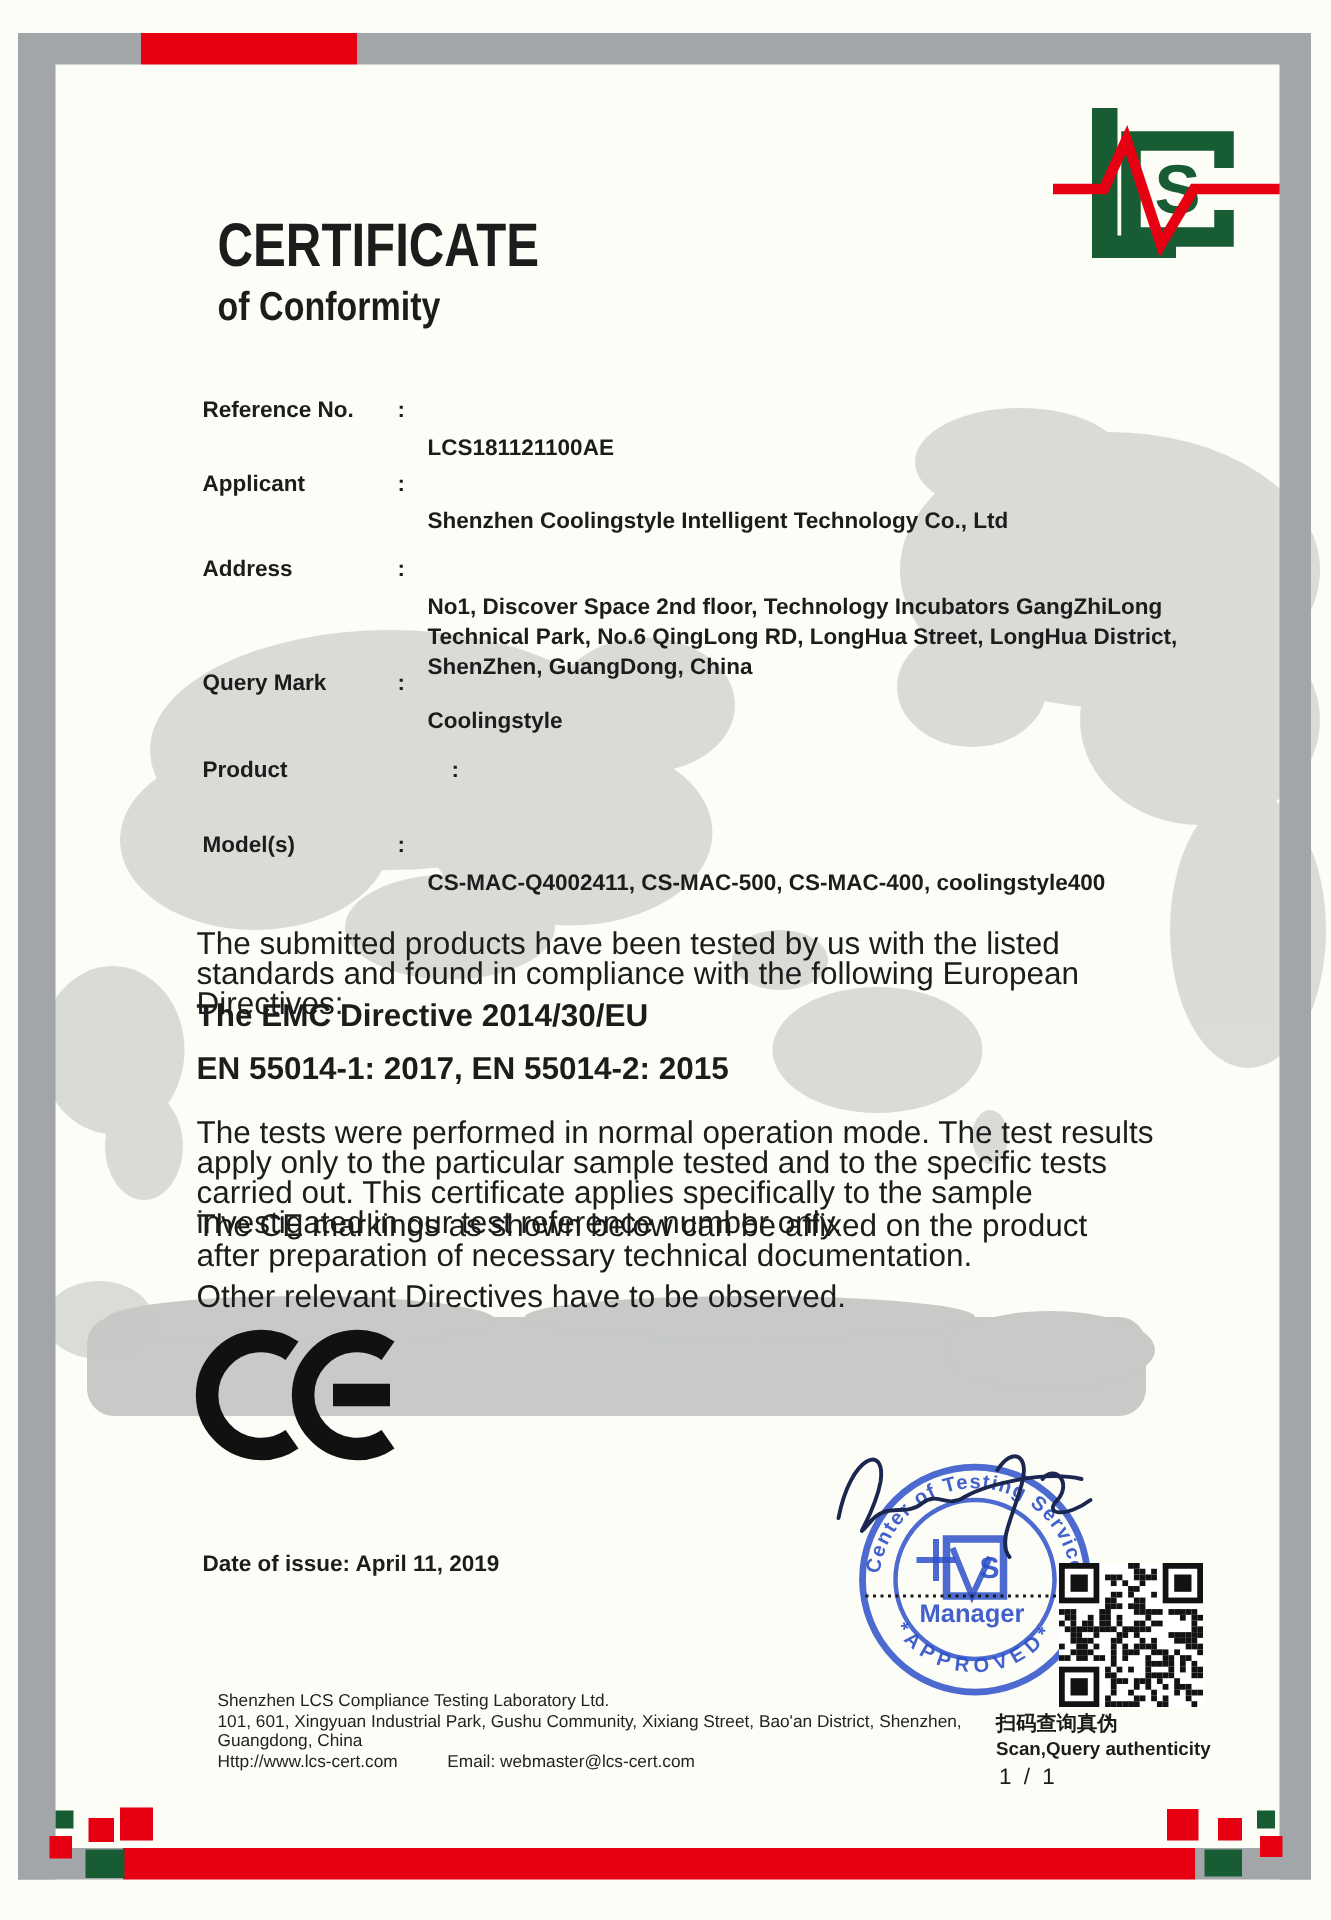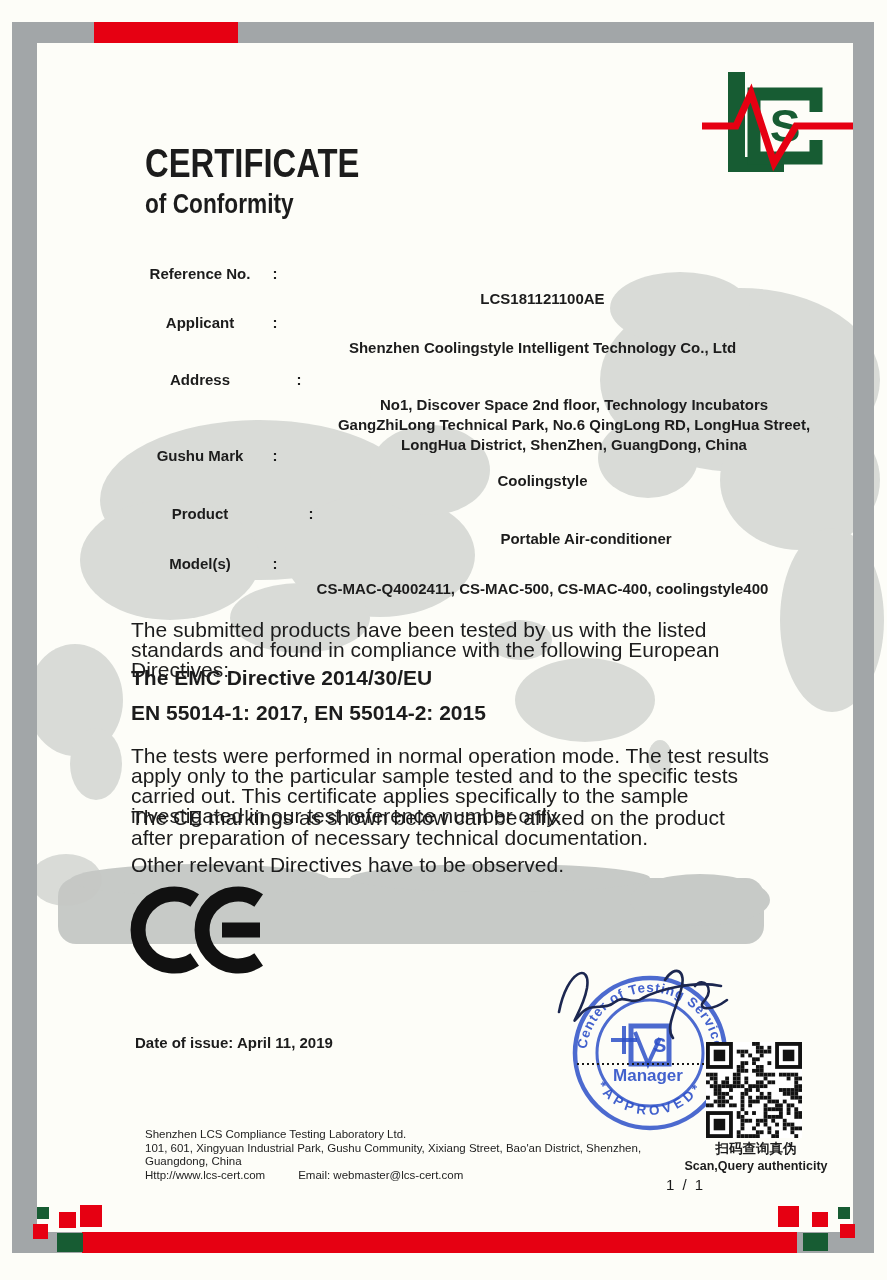--- a/index.html
+++ b/index.html
@@ -23,33 +23,33 @@
   
   .title1{
     font-size:41px;font-weight:bold;letter-spacing:0px;
     transform:scaleX(.80);transform-origin:left top;white-space:nowrap;
   }
   .title2{
     font-size:27px;font-weight:bold;margin-top:2px;
     transform:scaleX(.84);transform-origin:left top;white-space:nowrap;
   }
   
-  .frow{position:absolute;left:135px;width:680px;display:flex;align-items:flex-start;text-align:center;}
+  .frow{position:absolute;left:135px;width:680px;display:flex;align-items:flex-start;}
   .flabel{font-weight:bold;font-size:15px;width:130px;flex:0 0 130px;}
   .fcolon{font-weight:bold;font-size:15px;width:20px;flex:0 0 20px;}
   .fvalue{font-weight:bold;font-size:15px;width:515px;line-height:20px;margin-top:24px;}
   
   .para{position:absolute;left:131px;font-size:21px;line-height:20px;}
   .para.bold{font-weight:bold;}
   
   .footer{position:absolute;left:145px;top:1128px;font-size:11.5px;line-height:13.5px;color:#222;}
   .frow2 .fcol{display:inline-block;width:150px;}
   .pagenum{position:absolute;left:666px;top:1176px;font-size:15px;font-weight:normal;letter-spacing:2px;}
   
-  .qrcap{position:absolute;left:664px;top:1140px;width:184px;text-align:center;}
+  .qrcap{position:absolute;left:664px;top:1140px;width:184px;text-align:left;}
   .qrcap .cn{font-size:13.5px;font-weight:bold;}
   .qrcap .en{font-size:12.5px;font-weight:bold;margin-top:1px;}
   .dateline{position:absolute;left:135px;top:1034px;font-size:15px;font-weight:bold;}
 </style>
 </head>
 <body>
 
 <div class="page">
 
   <svg class="map" width="887" height="1280" viewBox="0 0 887 1280">
@@ -104,34 +104,33 @@
   <div class="frow content" style="top:265px;">
     <span class="flabel">Reference No.</span>
     <span class="fcolon">:</span>
     <span class="fvalue">LCS181121100AE</span>
   </div>
   <div class="frow content" style="top:314px;">
     <span class="flabel">Applicant</span>
     <span class="fcolon">:</span>
     <span class="fvalue">Shenzhen Coolingstyle Intelligent Technology Co., Ltd</span>
   </div>
-  <div class="frow content" style="top:371px;gap:24px;">
+  <div class="frow content" style="top:371px;">
     <span class="flabel">Address</span>
     <span class="fcolon">:</span>
     <span class="fvalue">No1, Discover Space 2nd floor, Technology Incubators GangZhiLong Technical Park, No.6 QingLong RD, LongHua Street, LongHua District, ShenZhen, GuangDong, China</span>
   </div>
   <div class="frow content" style="top:447px;">
-    <span class="flabel">Gushu Mark</span>
+    <span class="flabel">Query Mark</span>
     <span class="fcolon">:</span>
     <span class="fvalue">Coolingstyle</span>
   </div>
   <div class="frow content" style="top:505px;gap:36px;">
     <span class="flabel">Product</span>
     <span class="fcolon">:</span>
-    <span class="fvalue">Portable Air-conditioner</span>
   </div>
   <div class="frow content" style="top:555px;">
     <span class="flabel">Model(s)</span>
     <span class="fcolon">:</span>
     <span class="fvalue">CS-MAC-Q4002411, CS-MAC-500, CS-MAC-400, coolingstyle400</span>
   </div>
 
   <div class="para content" style="top:620px;width:650px;">The submitted products have been tested by us with the listed standards and found in compliance with the following European Directives:</div>
   <div class="para bold content" style="top:668px;width:650px;">The EMC Directive 2014/30/EU</div>
   <div class="para bold content" style="top:703px;width:650px;">EN 55014-1: 2017, EN 55014-2: 2015</div>

